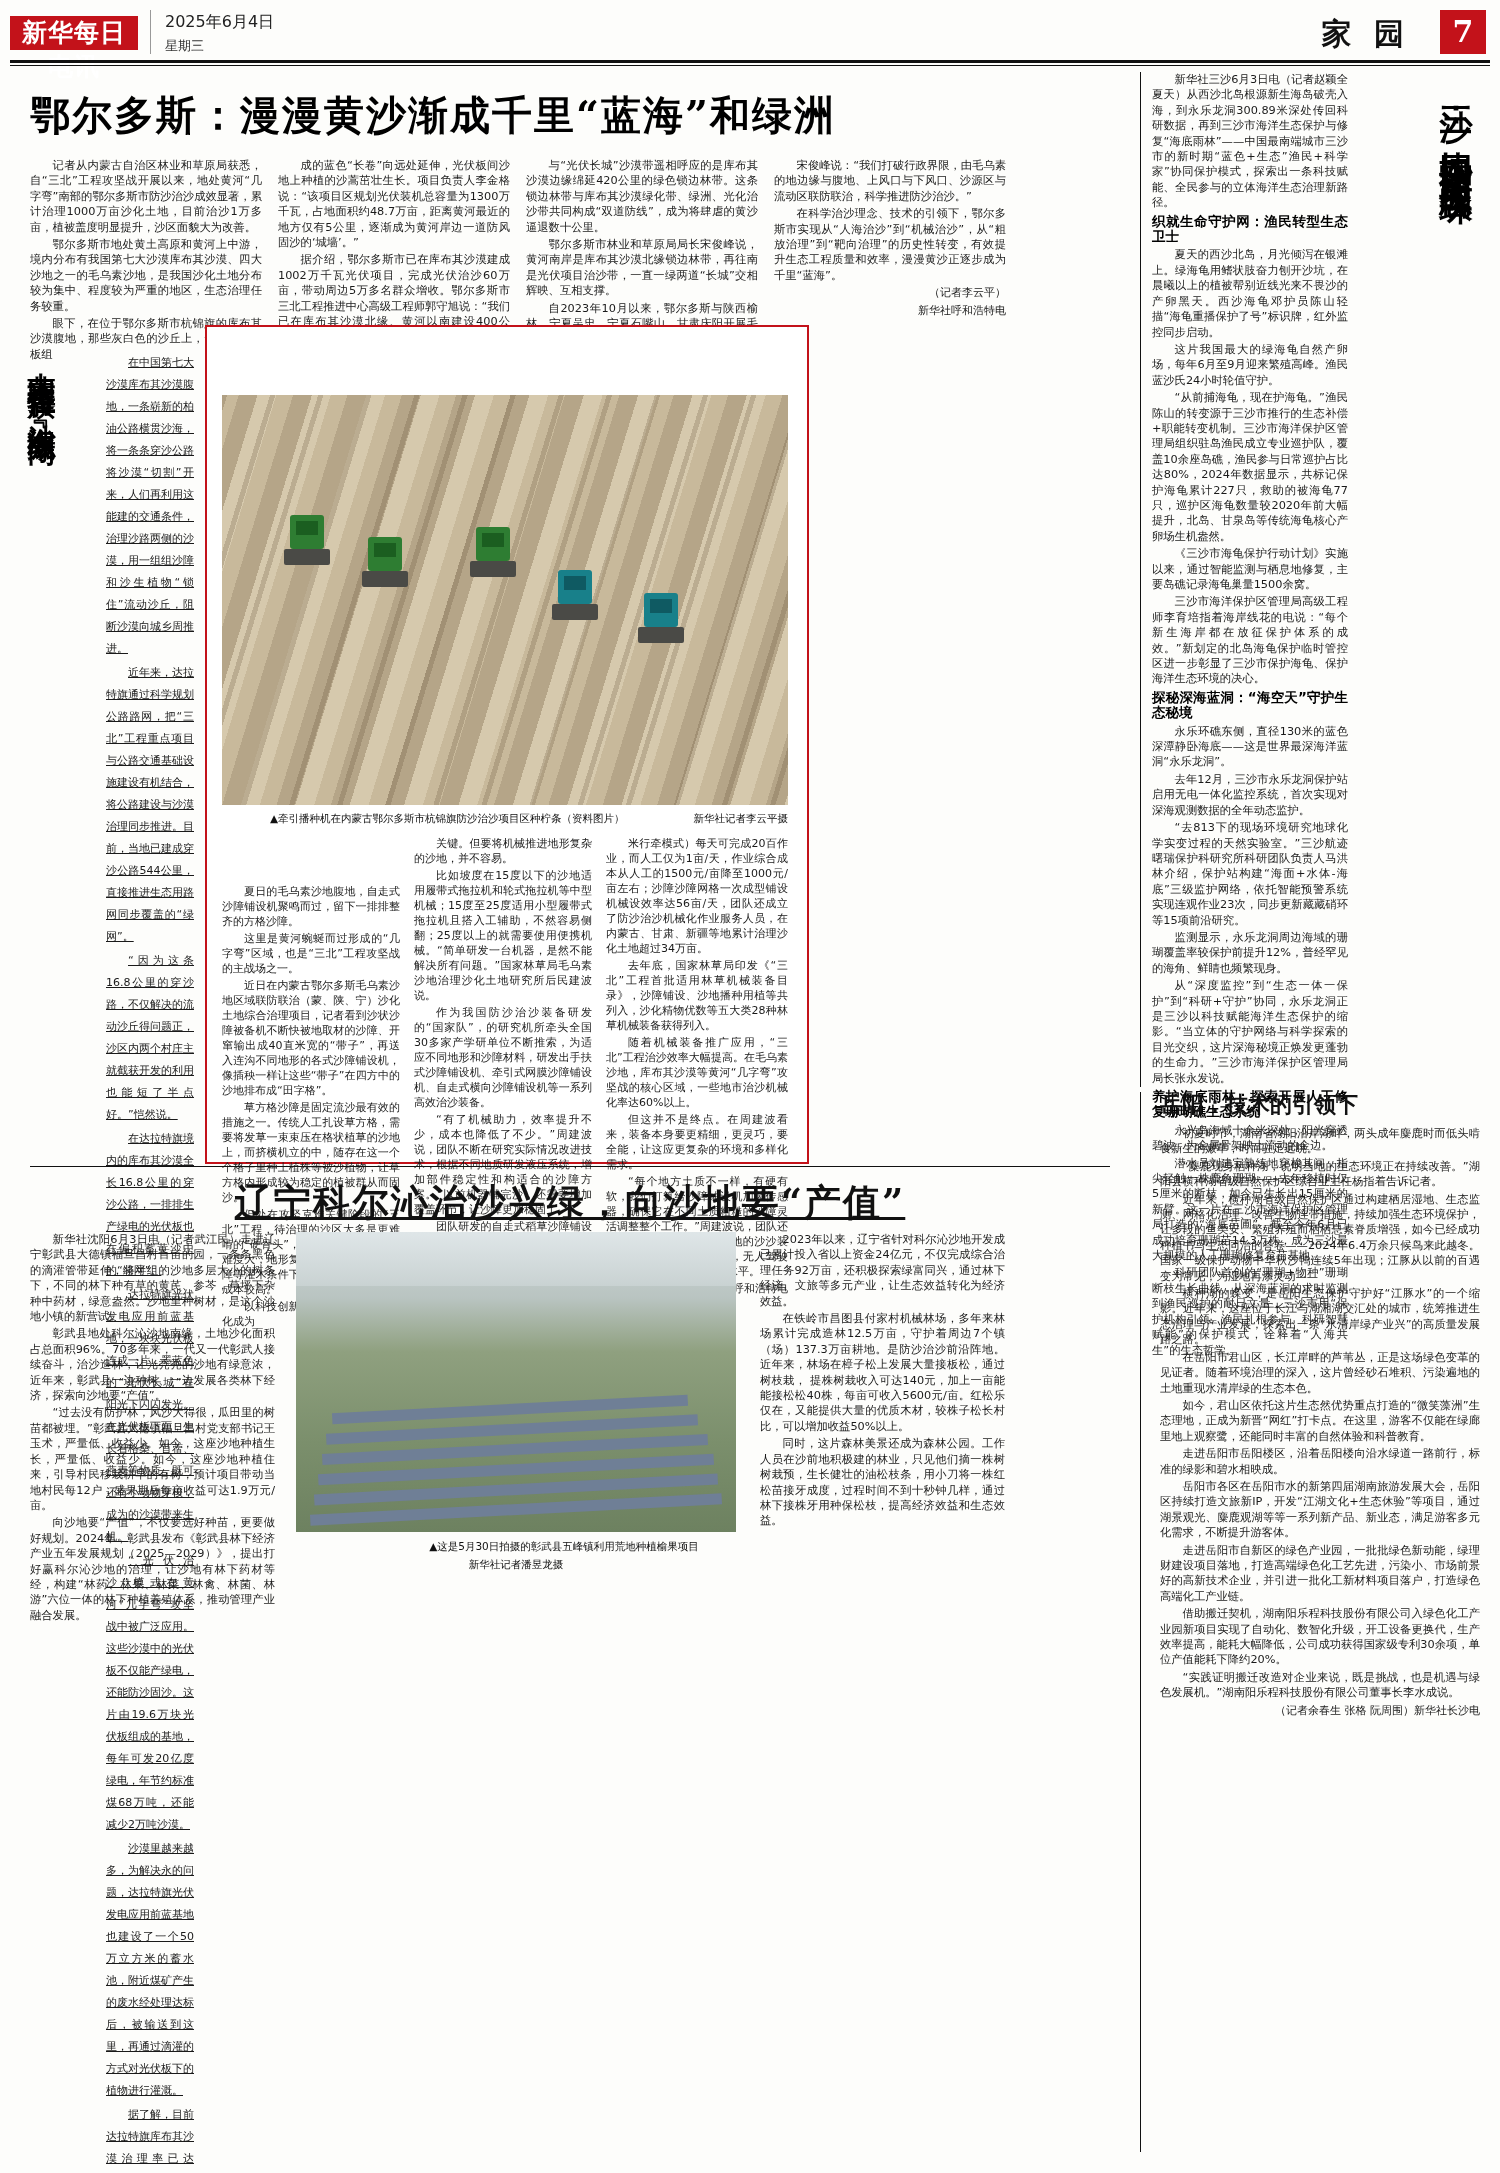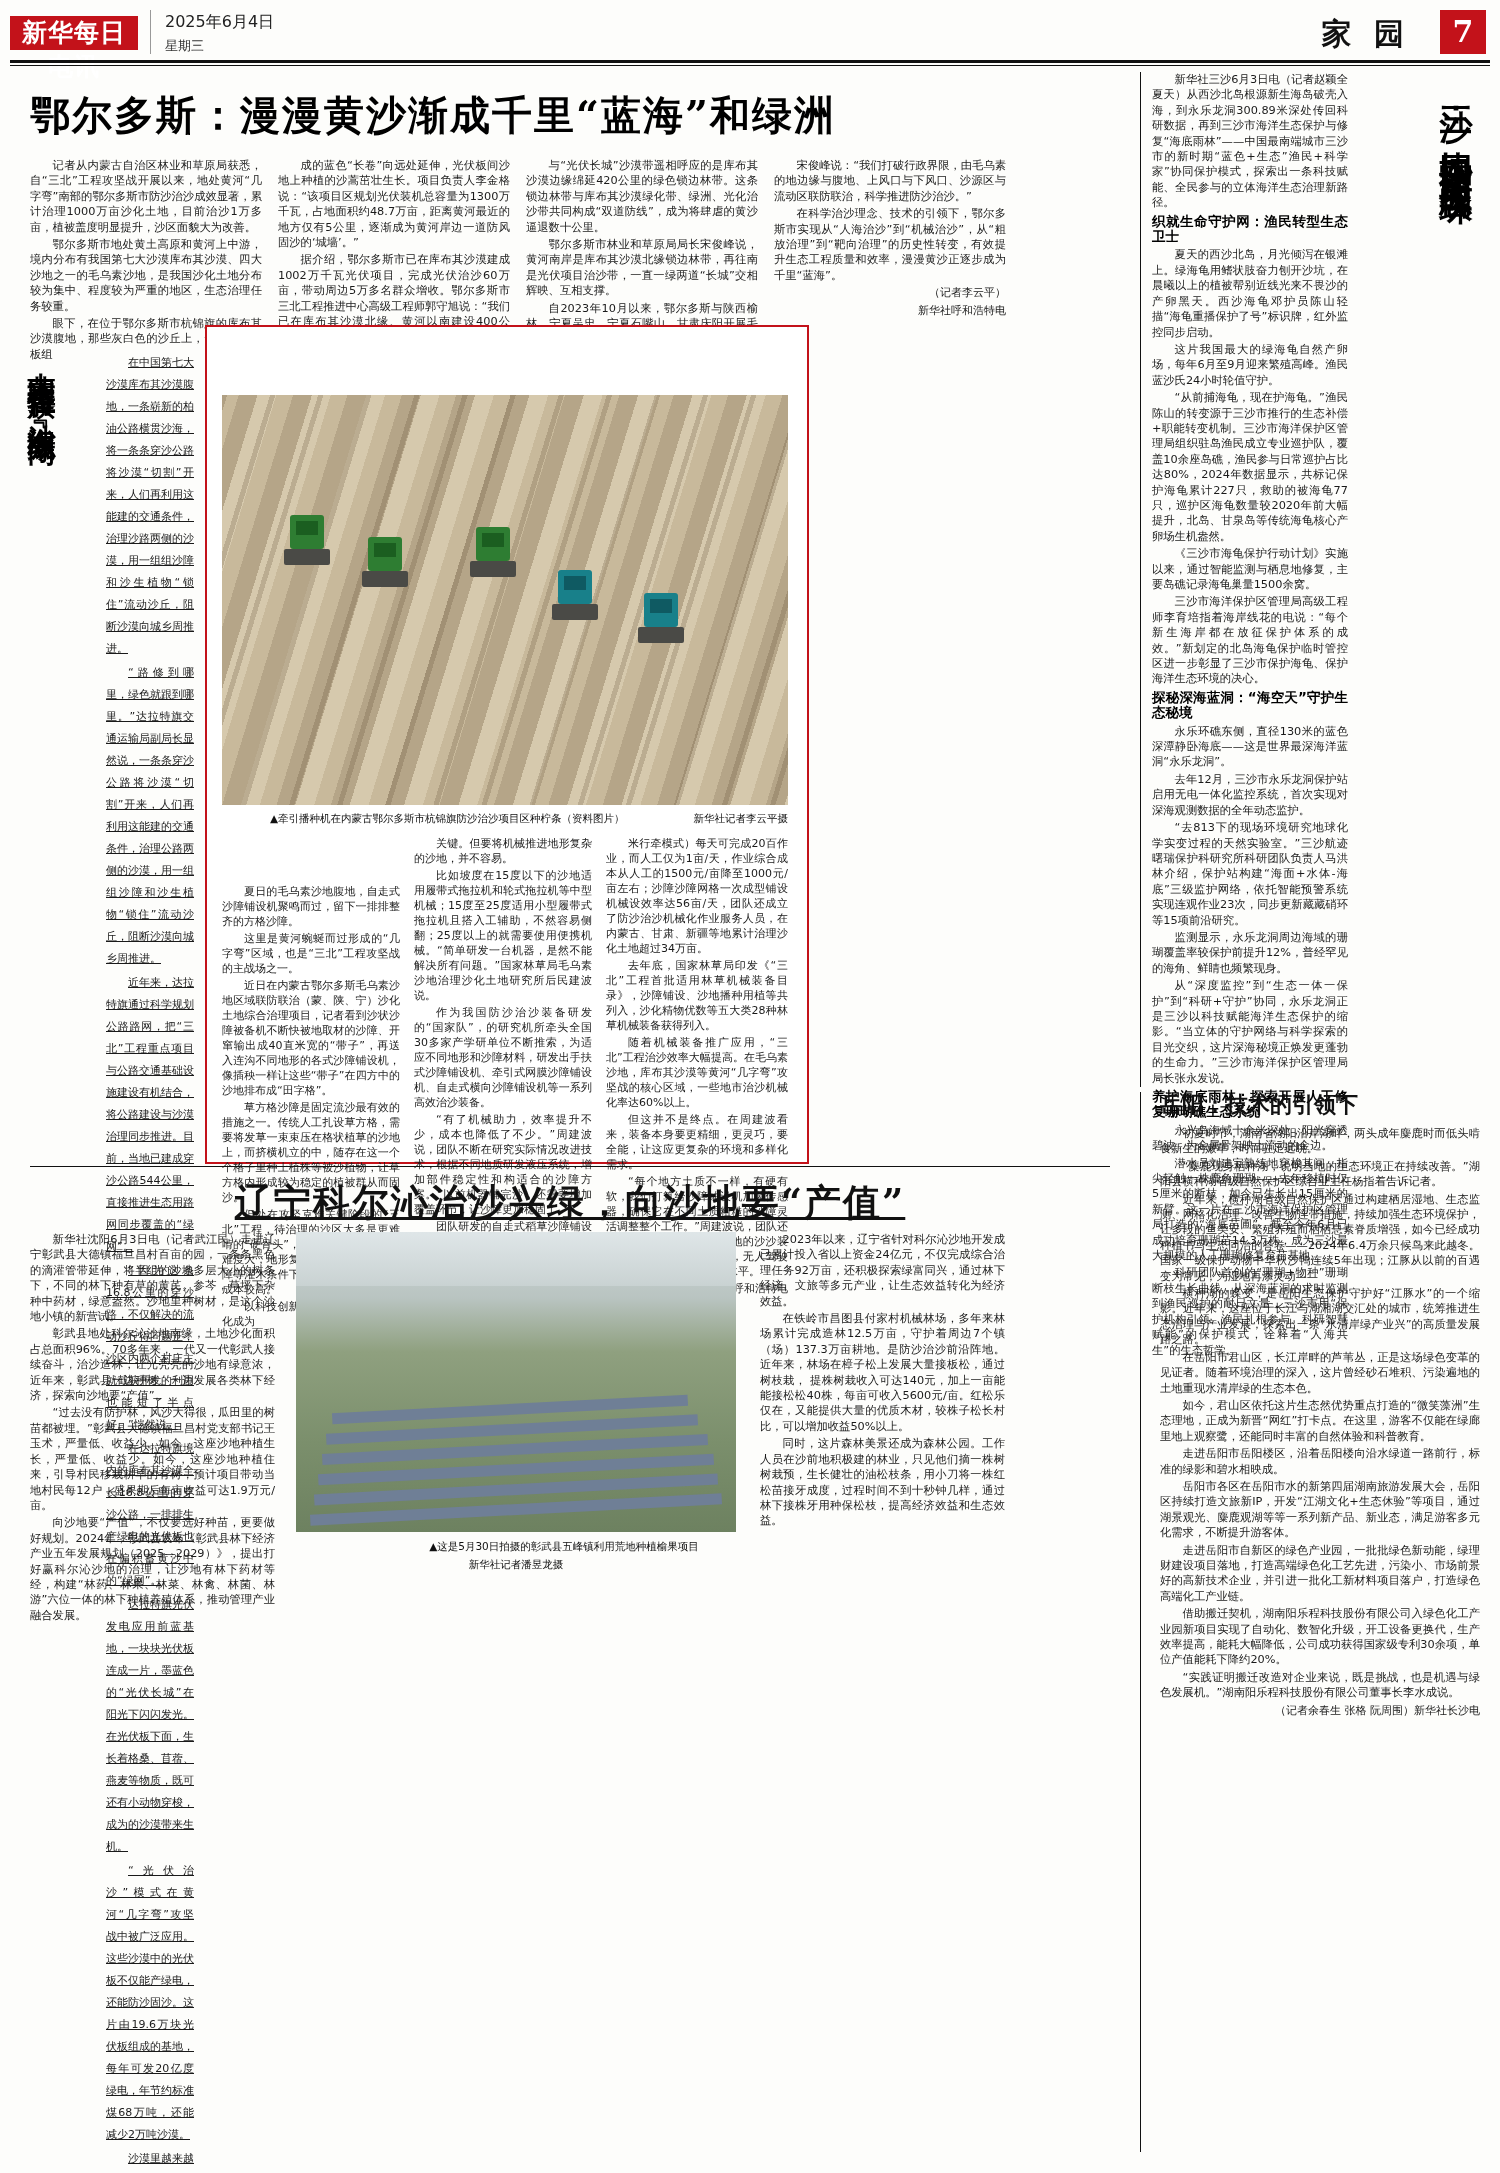--- a/index.html
+++ b/index.html
@@ -176,21 +176,20 @@
     <p>宋俊峰说：“我们打破行政界限，由毛乌素的地边缘与腹地、上风口与下风口、沙源区与流动区联防联治，科学推进防沙治沙。”</p>
     <p>在科学治沙理念、技术的引领下，鄂尔多斯市实现从“人海治沙”到“机械治沙”，从“粗放治理”到“靶向治理”的历史性转变，有效提升生态工程质量和效率，漫漫黄沙正逐步成为千里“蓝海”。</p>
     <p class="sig">（记者李云平）</p>
     <p class="sig">新华社呼和浩特电</p>
   </div>
 
   <div class="vhead" id="vhead-dalate">内蒙古达拉特旗：沙海织『绿网』</div>
 
   <div class="col" style="left:106px;top:352px;width:88px;font-size:11px;line-height:22px;text-decoration:underline;">
     <p>在中国第七大沙漠库布其沙漠腹地，一条崭新的柏油公路横贯沙海，将一条条穿沙公路将沙漠“切割”开来，人们再利用这能建的交通条件，治理沙路两侧的沙漠，用一组组沙障和沙生植物“锁住”流动沙丘，阻断沙漠向城乡周推进。</p>
-    <p>“路修到哪里，绿色就跟到哪里。”达拉特旗交通运输局副局长显然说，一条条穿沙公路将沙漠“切割”开来，人们再利用这能建的交通条件，治理公路两侧的沙漠，用一组组沙障和沙生植物“锁住”流动沙丘，阻断沙漠向城乡周推进。</p>
     <p>近年来，达拉特旗通过科学规划公路路网，把“三北”工程重点项目与公路交通基础设施建设有机结合，将公路建设与沙漠治理同步推进。目前，当地已建成穿沙公路544公里，直接推进生态用路网同步覆盖的“绿网”。</p>
     <p>“因为这条16.8公里的穿沙路，不仅解决的流动沙丘得问题正，沙区内两个村庄主就截获开发的利用也能短了半点好。”恺然说。</p>
     <p>在达拉特旗境内的库布其沙漠全长16.8公里的穿沙公路，一排排生产绿电的光伏板也在偏积蓄黄沙中的“绿网”。</p>
     <p>达拉特旗光伏发电应用前蓝基地，一块块光伏板连成一片，墨蓝色的“光伏长城”在阳光下闪闪发光。在光伏板下面，生长着格桑、苜蓿、燕麦等物质，既可还有小动物穿梭，成为的沙漠带来生机。</p>
     <p>“光伏治沙”模式在黄河“几字弯”攻坚战中被广泛应用。这些沙漠中的光伏板不仅能产绿电，还能防沙固沙。这片由19.6万块光伏板组成的基地，每年可发20亿度绿电，年节约标准煤68万吨，还能减少2万吨沙漠。</p>
     <p>沙漠里越来越多，为解决永的问题，达拉特旗光伏发电应用前蓝基地也建设了一个50万立方米的蓄水池，附近煤矿产生的废水经处理达标后，被输送到这里，再通过滴灌的方式对光伏板下的植物进行灌溉。</p>
     <p>据了解，目前达拉特旗库布其沙漠治理率已达80%，林草植被覆盖率达58%。</p>
     <p class="sig">（记者勿日汗 连振）新华社呼和浩特电</p>
   </div>
 

